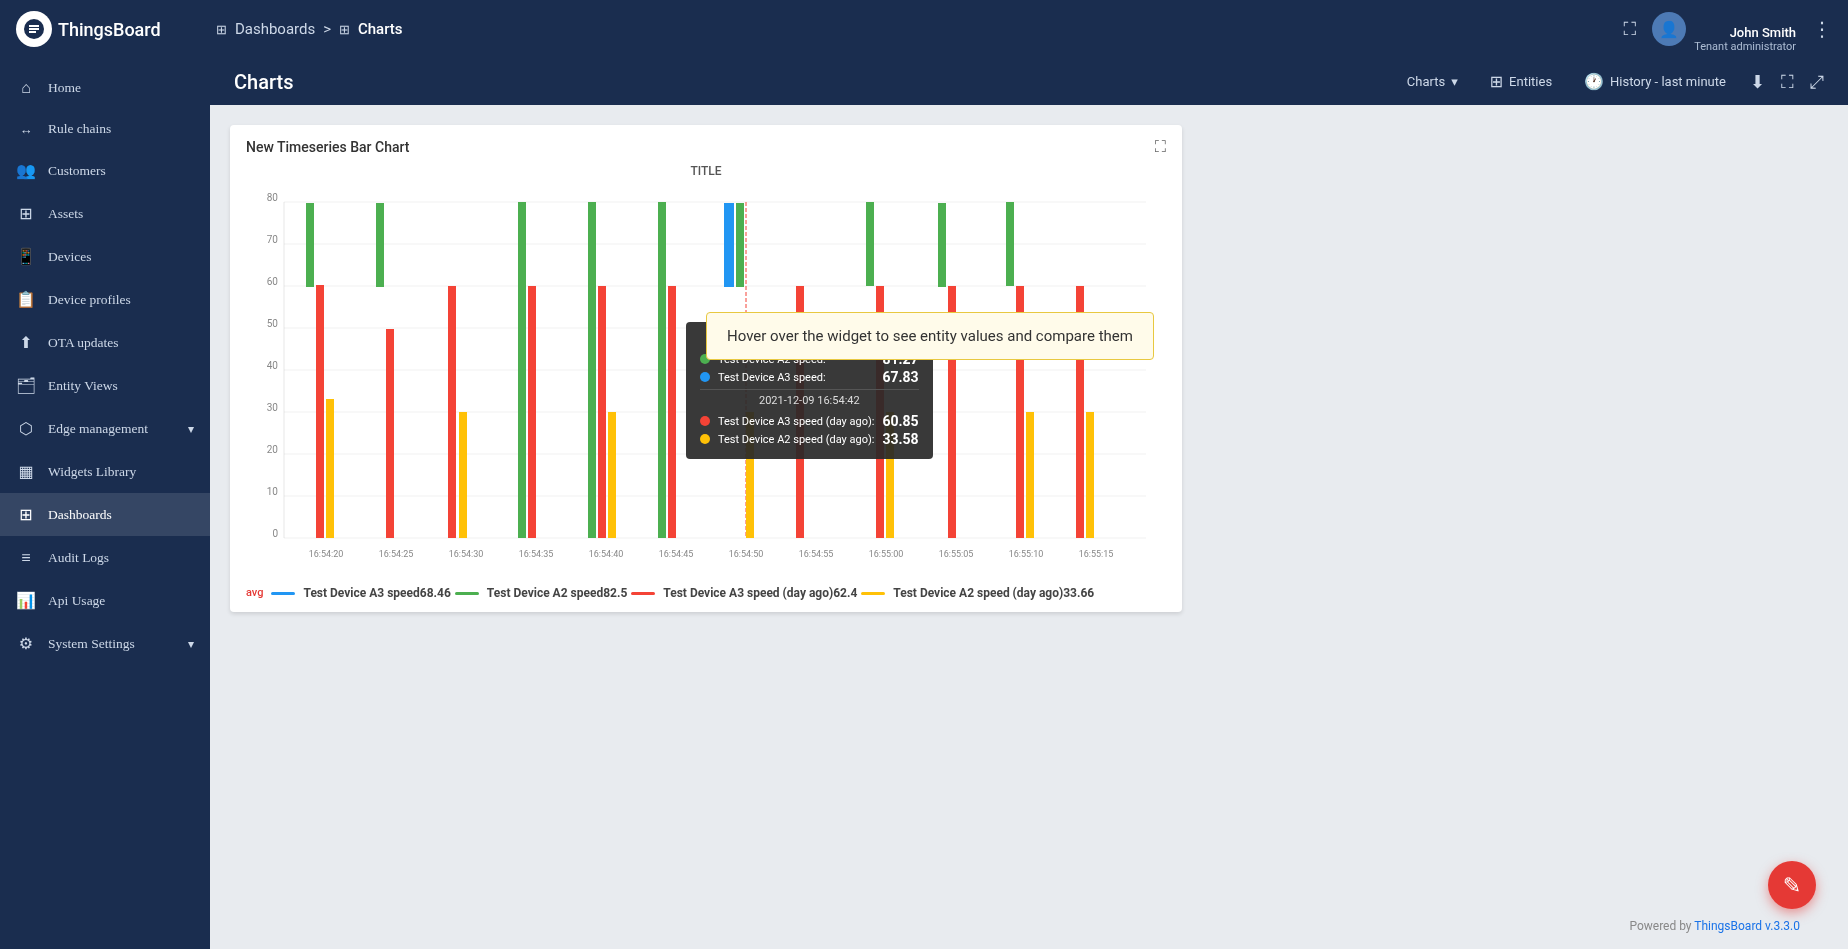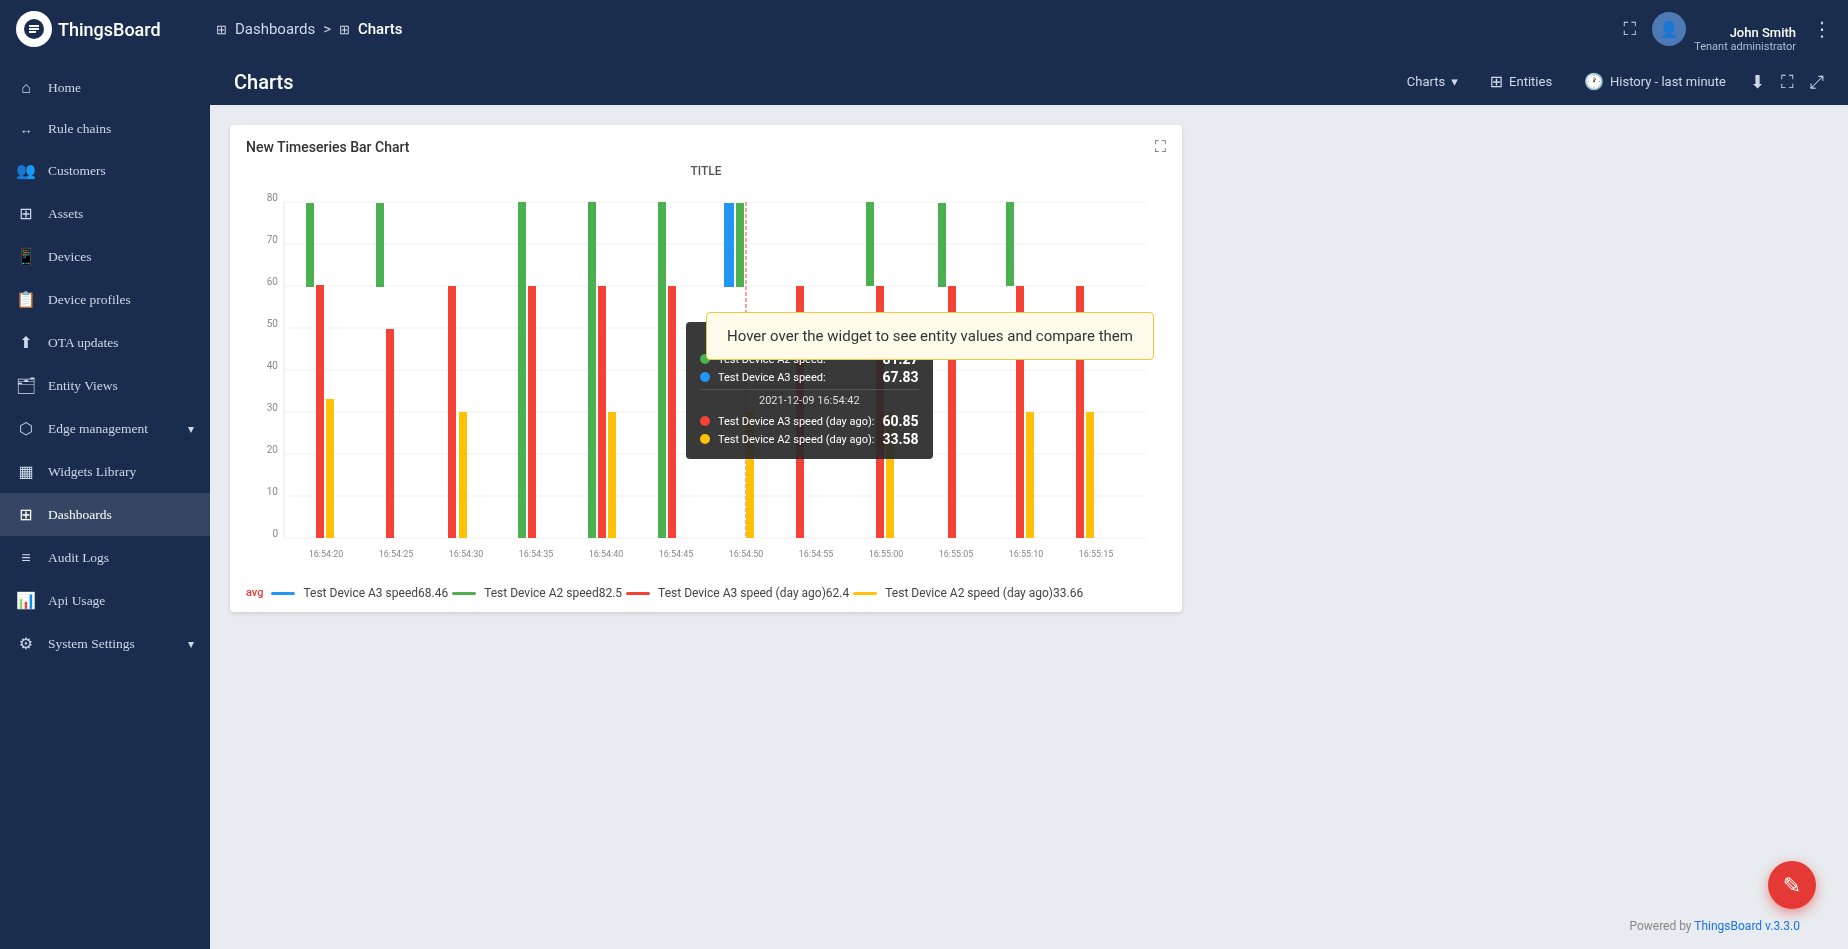--- a/index.html
+++ b/index.html
@@ -168,21 +168,21 @@
     }
 
     
     .chart-legend {
       padding: 10px 16px 12px;
       display: flex;
       flex-direction: row;
       gap: 4px;
     }
     .legend-row {
-      display: flex; align-items: center; justify-content: center;
+      display: flex; align-items: center; justify-content: center; font-weight: bold;
     }
     .legend-left { display: flex; align-items: center; gap: 8px; }
     .legend-color-line {
       width: 24px; height: 3px; border-radius: 2px;
     }
     .legend-label { font-size: 12px; color: #444; }
     .legend-value { font-size: 12px; color: #444; }
 
     
     .app-footer {

